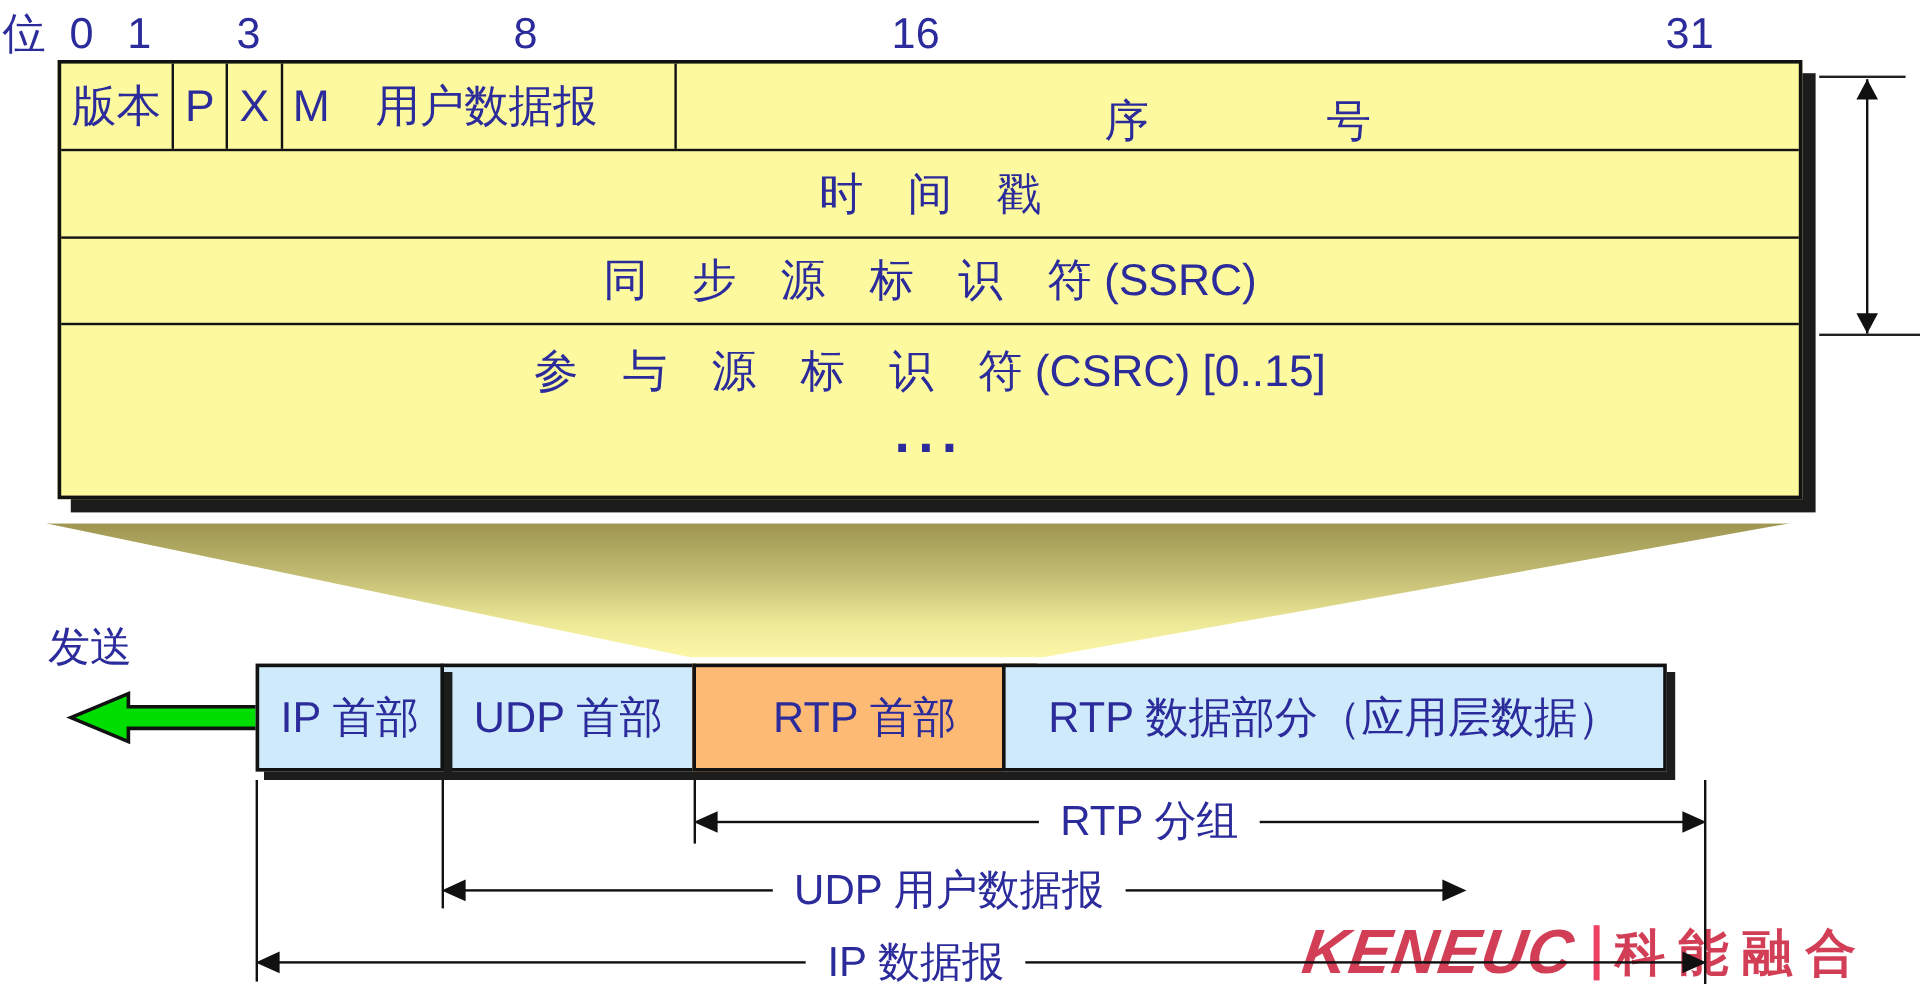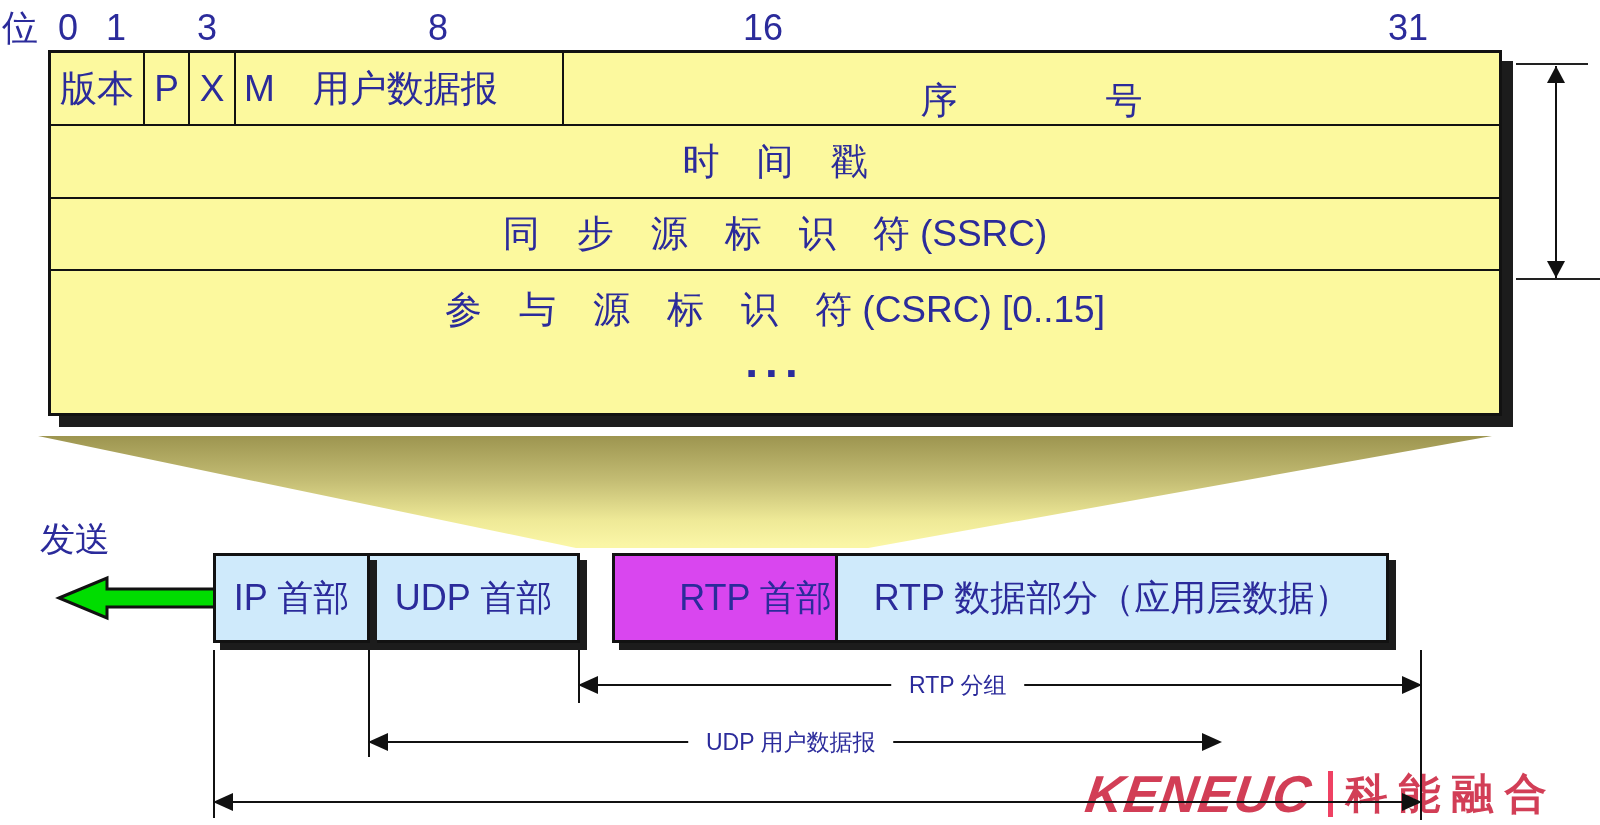--- a/index.html
+++ b/index.html
@@ -42,31 +42,31 @@
         background:linear-gradient(180deg,#9d9550 0%,#c4bd74 40%,#eee997 75%,#faf6a6 97%);
         clip-path:polygon(0 0,100% 0,57.1% 100%,37% 100%);}
   
   .send-label{position:absolute;left:40px;top:516px;font-size:35px;}
   .send-arrow{position:absolute;left:55px;top:574px;}
   
   .pbox{position:absolute;top:553px;height:84px;border:3px solid #121212;
         box-shadow:7px 7px 0 #1c1c1c;display:flex;align-items:center;justify-content:center;
         font-size:36px;white-space:nowrap;}
   .pbox.blue{background:#cfeafb;}
-  .pbox.yellow{background:#d946ef;margin-left:35px;}
+  .pbox.yellow{background:#fdba74;}
   
   .vt{position:absolute;width:2px;background:#111;z-index:4;}
   .dim{position:absolute;height:22px;z-index:4;}
   .dim .ln{position:absolute;left:4px;right:4px;top:10px;height:2px;background:#111;}
   .dim .ah{position:absolute;width:0;height:0;top:2px;
         border-top:9px solid transparent;border-bottom:9px solid transparent;}
   .dim .ah.l{left:0;border-right:20px solid #111;}
   .dim .ah.r{right:0;border-left:20px solid #111;}
   .dim .lbl{position:absolute;top:-10px;transform:translateX(-50%);
-        background:#fff;padding:0 18px;font-size:23px;line-height:42px;
+        background:#fff;padding:0 18px;font-size:35px;line-height:42px;
         color:#2b2b9b;white-space:nowrap;}
   
   .logo{position:absolute;left:1086px;top:764px;display:flex;align-items:center;
         color:#d23e56;z-index:2;}
   .logo-latin{font-size:52px;font-weight:bold;font-style:italic;transform:skewX(-8deg);
         letter-spacing:1px;}
   .logo-bar{width:5px;height:46px;background:#ef4163;margin:0 13px 0 16px;}
   .logo-cjk{font-size:42px;font-weight:bold;letter-spacing:11px;white-space:nowrap;font-family:Liberation Mono, monospace;}
 </style>
 </head>
@@ -133,20 +133,21 @@
   <div class="dim" style="left:368px;width:854px;top:731px">
     <div class="ln"></div>
     <div class="ah l"></div>
     <div class="ah r"></div>
     <span class="lbl" style="left:49.5%">UDP 用户数据报</span>
   </div>
   <div class="dim" style="left:213px;width:1209px;top:791px">
     <div class="ln"></div>
     <div class="ah l"></div>
     <div class="ah r"></div>
+    <span class="lbl" style="left:45.5%">IP 数据报</span>
   </div>
 
   <div class="logo">
     <span class="logo-latin">KENEUC</span>
     <span class="logo-bar"></span>
     <span class="logo-cjk">科能融合</span>
   </div>
 
 </div>
 

